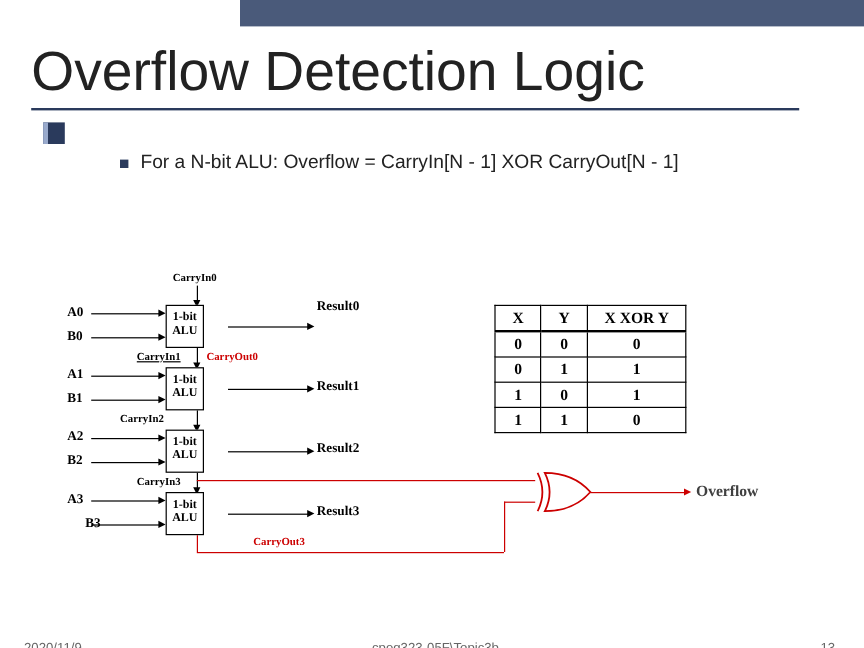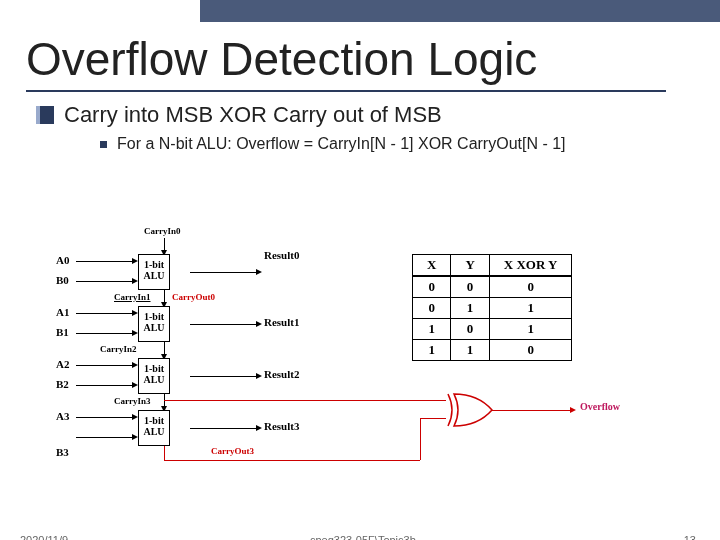--- a/index.html
+++ b/index.html
@@ -146,22 +146,22 @@
   .xor-table th {
     border-bottom: 2px solid #000;
   }
   .xor-gate {
     position: absolute;
   }
   .overflow-lbl {
     position: absolute;
     font-family: "Times New Roman", serif;
     font-weight: bold;
-    font-size: 10px;
-    color: #be185d;
+    font-size: 13px;
+    color: #404040;
   }
   .footer {
     position: absolute;
     bottom: 6px;
     left: 0;
     width: 720px;
     font-size: 11px;
     color: #666;
   }
   .f-left { position: absolute; left: 20px; }
@@ -170,21 +170,20 @@
 </style>
 </head>
 <body>
 
 <div class="top-bar"></div>
 
 <h1 class="title">Overflow Detection Logic</h1>
 
 <div class="bullet-row">
   <div class="bar-bullet"></div>
-  <div class="bullet-text">Carry into MSB XOR Carry out of MSB</div>
 </div>
 
 <div class="sub-row">
   <div class="sq"></div>
   <div class="sub-text">For a N-bit ALU: Overflow = CarryIn[N - 1] XOR CarryOut[N - 1]</div>
 </div>
 
 <div class="diagram-area">
 
   <div class="lbl carry-lbl" style="left:108px;top:-14px;">CarryIn0</div>
@@ -247,21 +246,21 @@
   <div class="lbl carry-lbl" style="left:78px;top:156px;">CarryIn3</div>
   <div class="wire wire-red" style="left:128px;top:160px;width:282px;height:1px;"></div>
 
   <div class="alu" style="left:102px;top:170px;">
     <span>1-bit</span><br>
     <span>ALU</span>
   </div>
   <div class="lbl" style="left:20px;top:170px;">A3</div>
   <div class="wire" style="left:40px;top:177px;width:58px;height:1px;"></div>
   <div class="arrow-r" style="left:96px;top:174px;"></div>
-  <div class="lbl" style="left:20px;top:190px;margin-top:16px;">B3</div>
+  <div class="lbl" style="left:35px;top:190px;">B3</div>
   <div class="wire" style="left:40px;top:197px;width:58px;height:1px;"></div>
   <div class="arrow-r" style="left:96px;top:194px;"></div>
   <div class="wire" style="left:154px;top:188px;width:68px;height:1px;"></div>
   <div class="arrow-r" style="left:220px;top:185px;"></div>
   <div class="lbl" style="left:228px;top:180px;">Result3</div>
 
   <div class="wire wire-red" style="left:128px;top:206px;width:1px;height:14px;"></div>
   <div class="wire wire-red" style="left:128px;top:220px;width:256px;height:1px;"></div>
   <div class="wire wire-red" style="left:384px;top:178px;width:1px;height:42px;"></div>
   <div class="wire wire-red" style="left:384px;top:178px;width:26px;height:1px;"></div>

